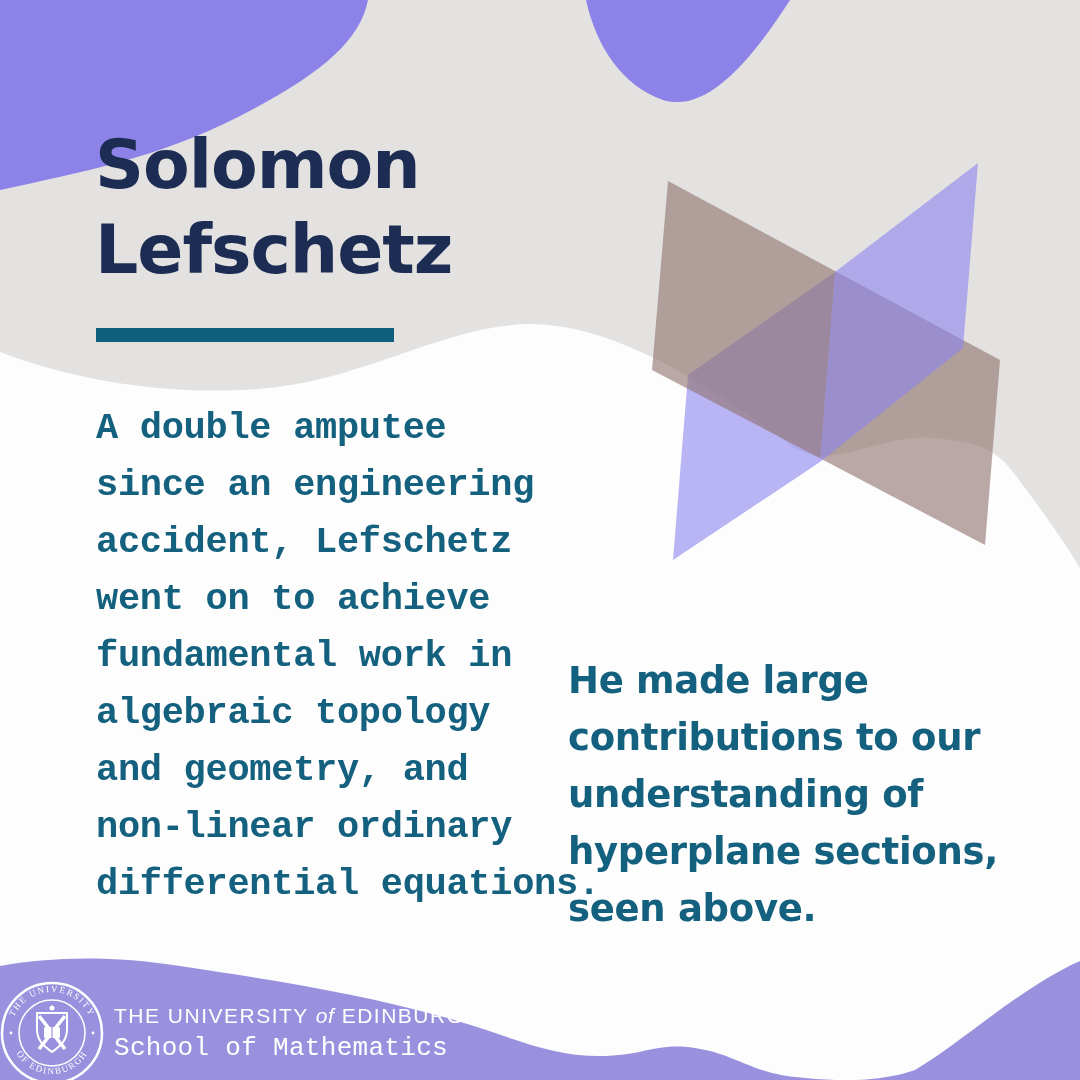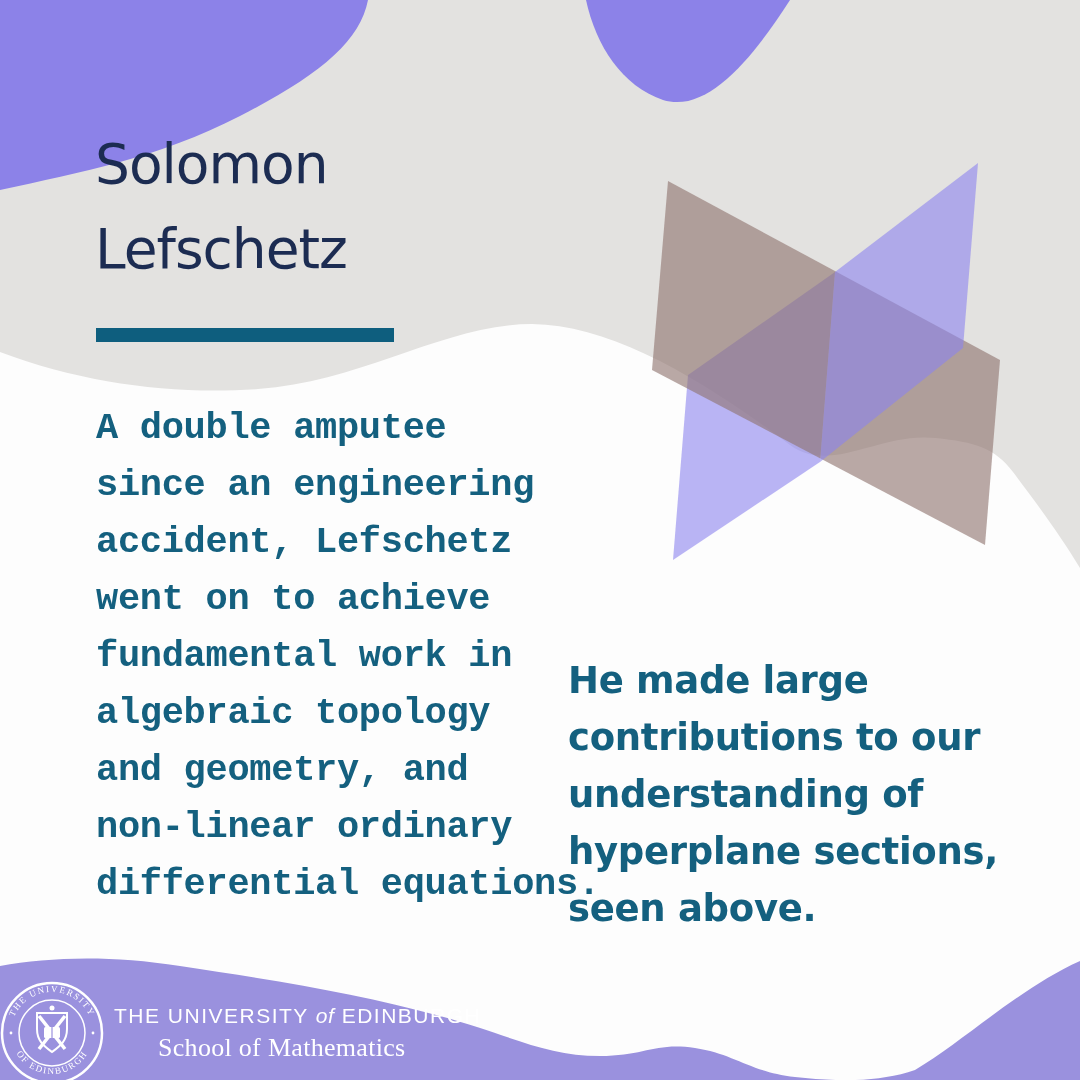--- a/index.html
+++ b/index.html
@@ -24,21 +24,21 @@
   .bg-svg{position:absolute;left:0;top:0;width:1080px;height:1080px;display:block;}
   .txt{position:absolute;white-space:pre-line;}
   .hashtag{
     top:36px;right:22px;
     font-family:"DejaVu Serif","Liberation Serif",serif;
     font-weight:700;font-size:24px;letter-spacing:0.2px;
     color:var(--hashtag-navy);
   }
   .title{
     left:95px;top:122px;
-    font-size:55px;line-height:85px;font-weight:400;
+    font-size:68px;line-height:85px;font-weight:700;
     letter-spacing:-1px;color:var(--title-navy);
   }
   .divider{
     position:absolute;left:96px;top:328px;width:298px;height:14px;
     background:var(--divider-teal);
   }
   .para{
     font-size:37px;line-height:57px;font-weight:600;
     letter-spacing:-0.3px;color:var(--body-teal);
   }
@@ -46,22 +46,22 @@
   .para-right{right:82px;top:652px;text-align:left;}
   .footer-text{
     position:absolute;left:114px;top:1002px;color:var(--logo-white);
   }
   .footer-line1{
     font-family:Liberation Sans, sans-serif;
     font-size:21px;letter-spacing:1.5px;line-height:28px;
   }
   .footer-line1 .of{font-style:italic;text-transform:none;letter-spacing:0.5px;}
   .footer-line2{
-    font-family:Liberation Serif, serif;
-    font-size:26px;letter-spacing:0.3px;line-height:32px;margin-top:2px;margin-left:44px;
+    font-family:Liberation Mono, monospace;
+    font-size:26px;letter-spacing:0.3px;line-height:32px;margin-top:2px;
   }
   .crest-ring-text{
     font-family:"Liberation Serif","DejaVu Serif",serif;
     font-size:9px;letter-spacing:1.6px;fill:var(--logo-white);
   }
 </style>
 </head>
 <body>
 
 <div class="canvas">

